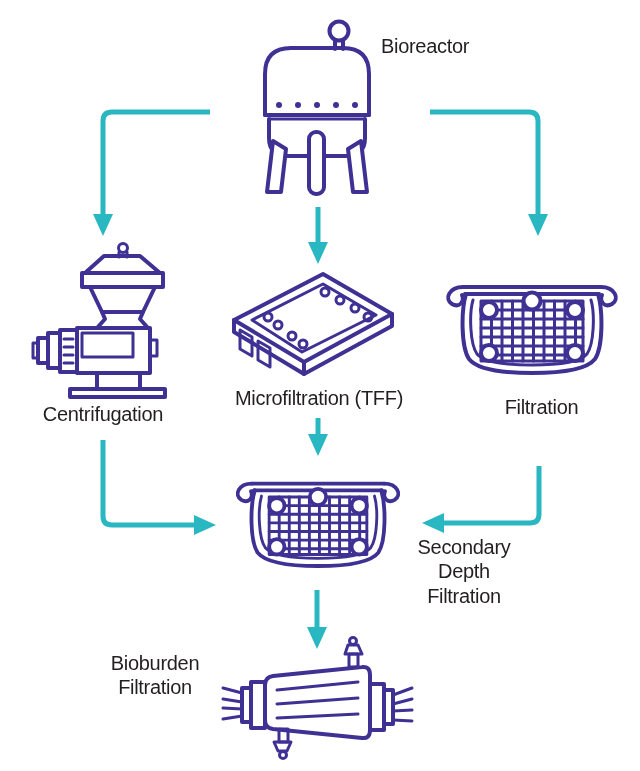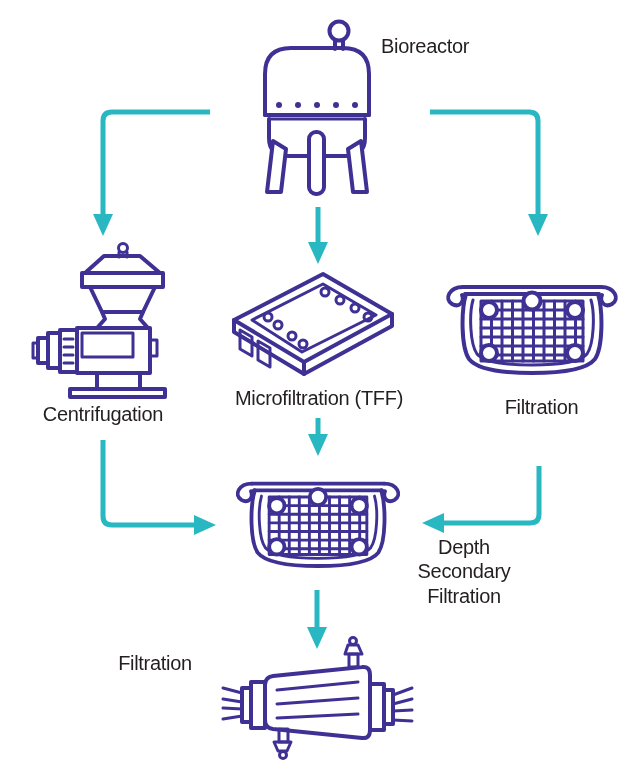--- a/index.html
+++ b/index.html
@@ -152,22 +152,23 @@
 
   <div class="label center" style="left:193px;top:386px;width:252px">
     <span>Microfiltration (TFF)</span>
   </div>
 
   <div class="label center" style="left:443px;top:395px;width:197px">
     <span>Filtration</span>
   </div>
 
   <div class="label center" style="left:390px;top:535px;width:148px">
+    <span>Secondary</span>
     <span>Depth</span>
-    <span>Secondary</span>
     <span>Filtration</span>
   </div>
 
   <div class="label center" style="left:70px;top:651px;width:170px">
+    <span>Bioburden</span>
     <span>Filtration</span>
   </div>
 
 </div>
 
 </body></html>

